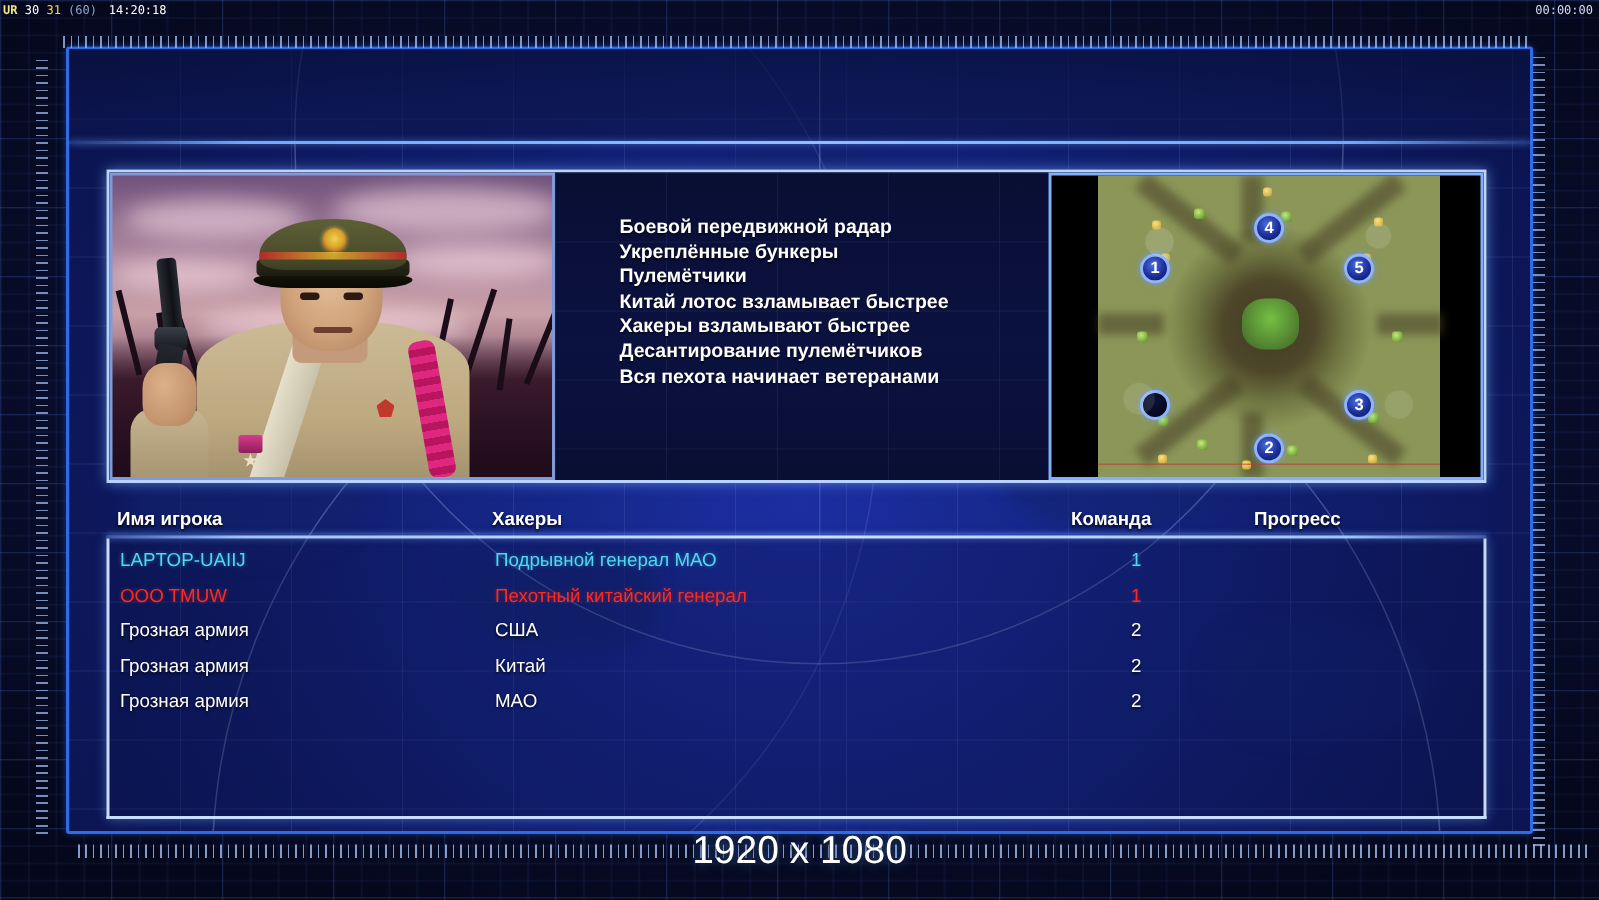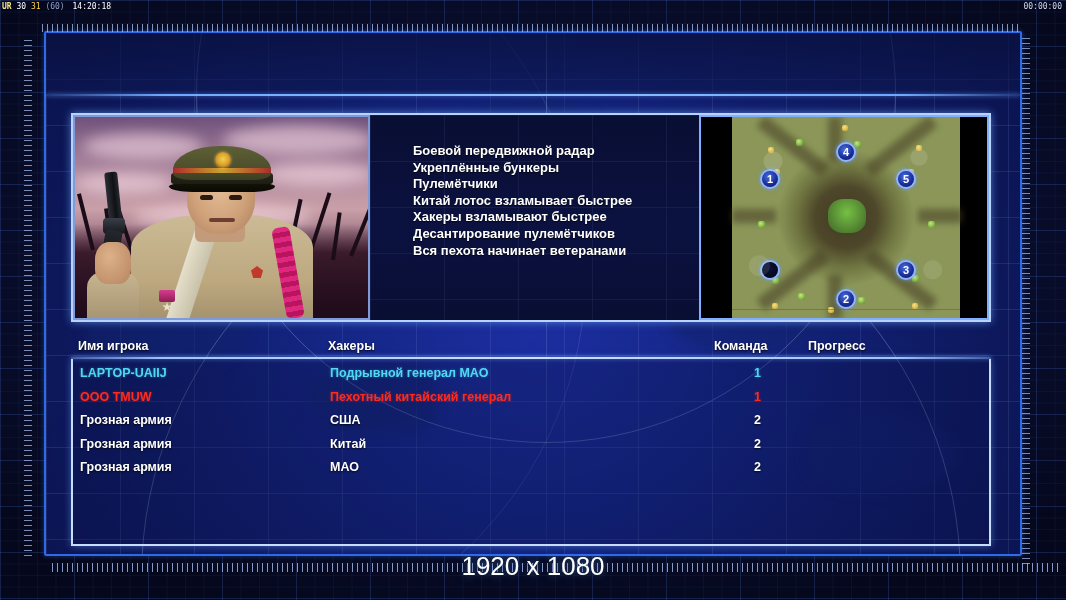--- a/index.html
+++ b/index.html
@@ -366,21 +366,21 @@
   
   .table-head {
     position: absolute; left: 71px; top: 339px; width: 920px; height: 20px;
     z-index: 18; color: #ffffff; font-size: 12.5px; font-weight: bold;
     text-shadow: 0 1px 2px rgba(0,0,0,0.85);
   }
   .table-head .col { position: absolute; top: 0; white-space: nowrap; }
   .c-name { left: 7px; }
   .c-army { left: 257px; }
   .c-team { left: 643px; }
-  .c-prog { left: 737px; }
+  .c-prog { left: 765px; }
 
   .table-rule {
     position: absolute; left: 71px; top: 357px; width: 920px; height: 2px;
     background: linear-gradient(90deg, rgba(120,165,255,0.35), #9dc4ff 10%, #cfe0ff 50%, #9dc4ff 90%, rgba(120,165,255,0.35));
     box-shadow: 0 0 4px rgba(130,180,255,0.6);
     z-index: 19;
   }
 
   .table-panel {
     position: absolute; left: 71px; top: 359px;
@@ -389,21 +389,21 @@
     border-top: none;
     background: rgba(10,18,70,0.30);
     box-shadow: 0 0 7px rgba(110,170,255,0.5);
     z-index: 18;
   }
   .rows { position: relative; width: 100%; padding-top: 3px; }
   .row {
     position: relative; height: 23.6px; line-height: 23.6px;
     font-size: 12.5px; white-space: nowrap;
   }
-  .row .cell { position: absolute; top: 0; font-weight: bold; }
+  .row .cell { position: absolute; top: 0; }
   .cell-name { left: 7px; }
   .cell-army { left: 257px; }
   .cell-team { left: 672px; text-align: right; width: 16px; }
   .cell-prog { left: 723px; top: 6px; }
   .pbar {
     width: 185px; height: 11px;
     background:
       repeating-linear-gradient(90deg,
         #d8d2b0 0px, #d8d2b0 1px,
         #2a2a22 1px, #2a2a22 2px,

